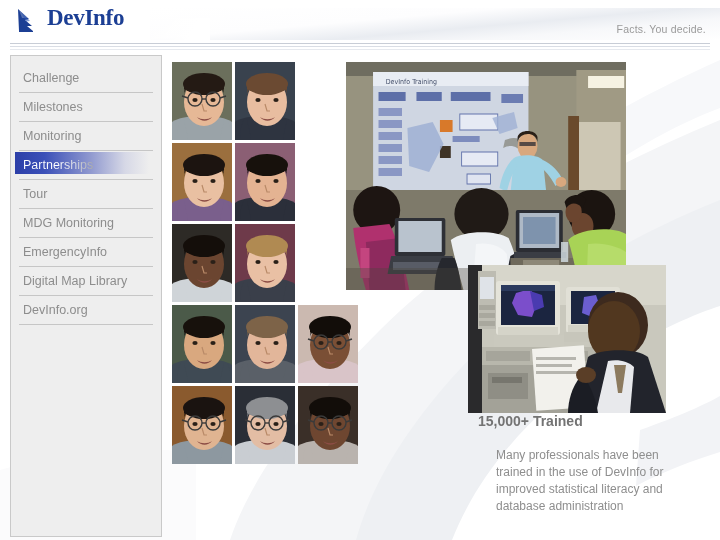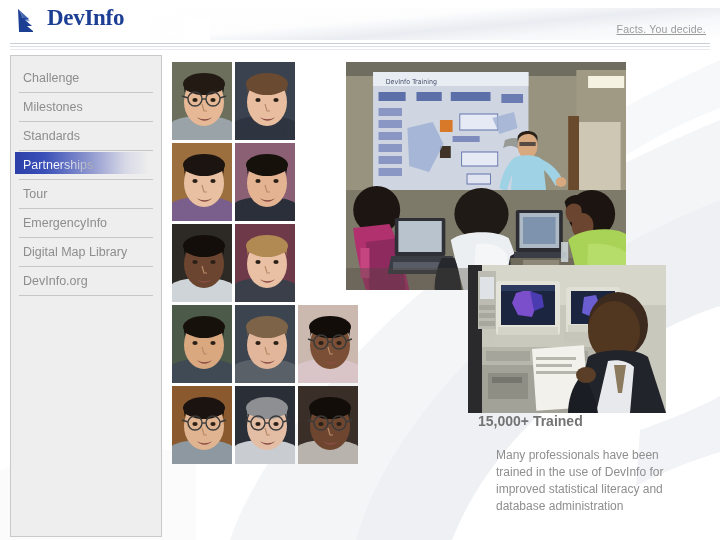--- a/index.html
+++ b/index.html
@@ -67,21 +67,20 @@
     line-height: 1;
     white-space: nowrap;
   }
   #tagline {
     position: absolute;
     right: 14px; top: 23px;
     font-size: 10.5px;
     color: #9a9a9a;
     letter-spacing: 0.2px;
     white-space: nowrap;
-    text-decoration: underline;
   }
   .hrule {
     position: absolute;
     left: 10px;
     width: 700px;
     height: 1px;
   }
   #hrule-1 { top: 43px; background: #c8cdd6; }
   #hrule-2 { top: 46px; background: #d9dde4; }
   #hrule-3 { top: 49px; background: #e6e9ee; }
@@ -217,28 +216,31 @@
 </div>
 
 <nav id="sidebar">
     <div class="nav-item">
       <span class="nav-label">Challenge</span>
     </div>
     <div class="nav-item">
       <span class="nav-label">Milestones</span>
     </div>
     <div class="nav-item">
-      <span class="nav-label">Standards</span>
+      <span class="nav-label">Monitoring</span>
     </div>
     <div class="nav-item active">
       <div class="nav-hl"></div>
       <span class="nav-label">Partnerships</span>
     </div>
     <div class="nav-item">
       <span class="nav-label">Tour</span>
+    </div>
+    <div class="nav-item">
+      <span class="nav-label">MDG Monitoring</span>
     </div>
     <div class="nav-item">
       <span class="nav-label">EmergencyInfo</span>
     </div>
     <div class="nav-item">
       <span class="nav-label">Digital Map Library</span>
     </div>
     <div class="nav-item">
       <span class="nav-label">DevInfo.org</span>
     </div>

